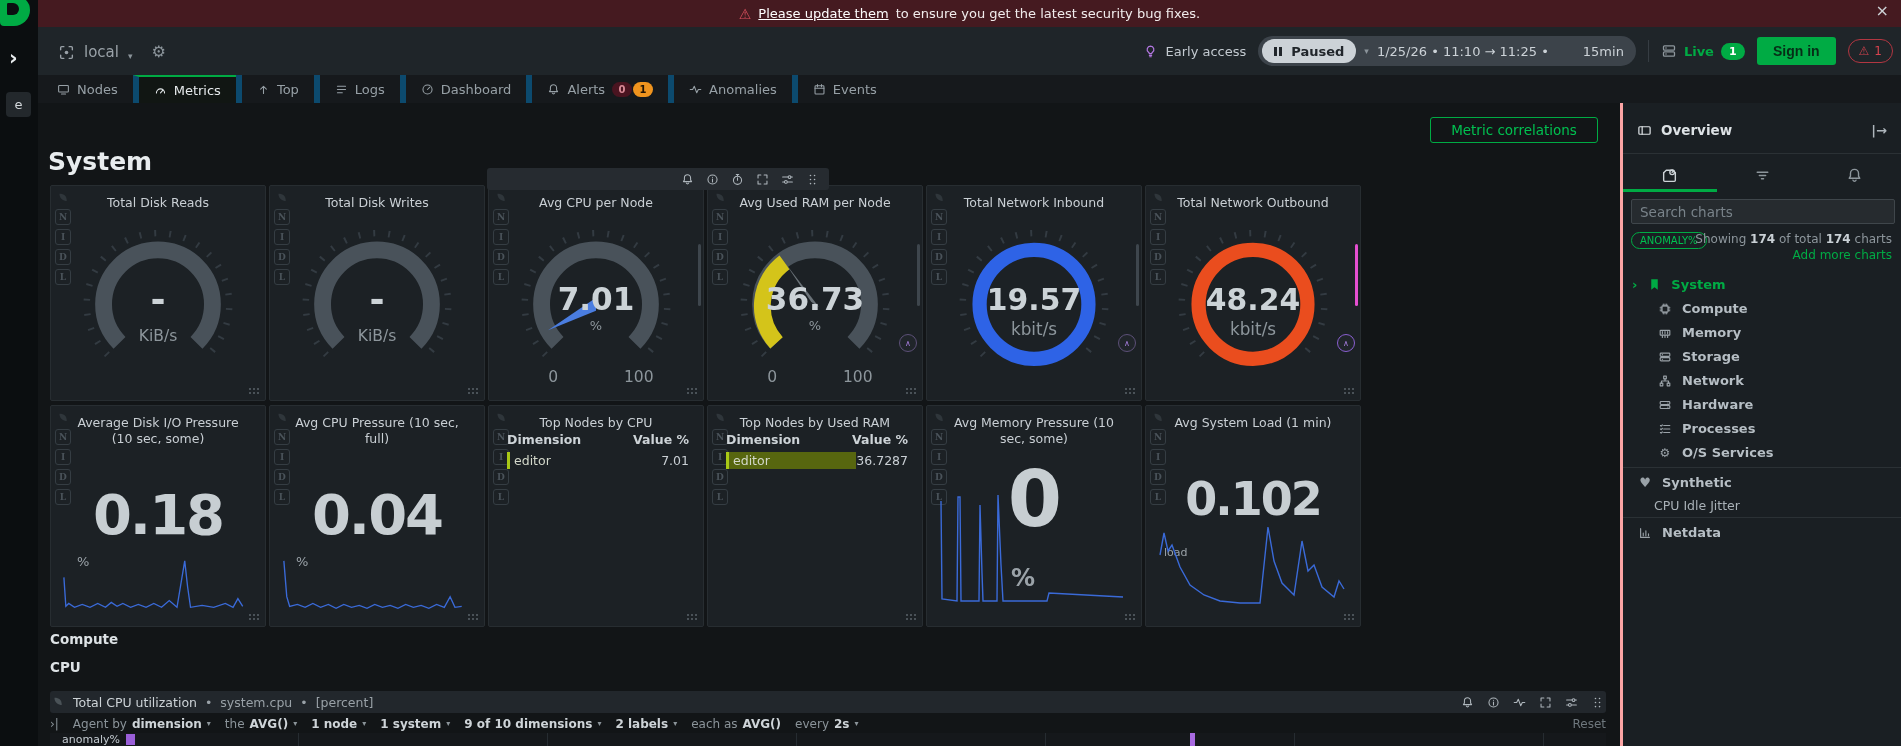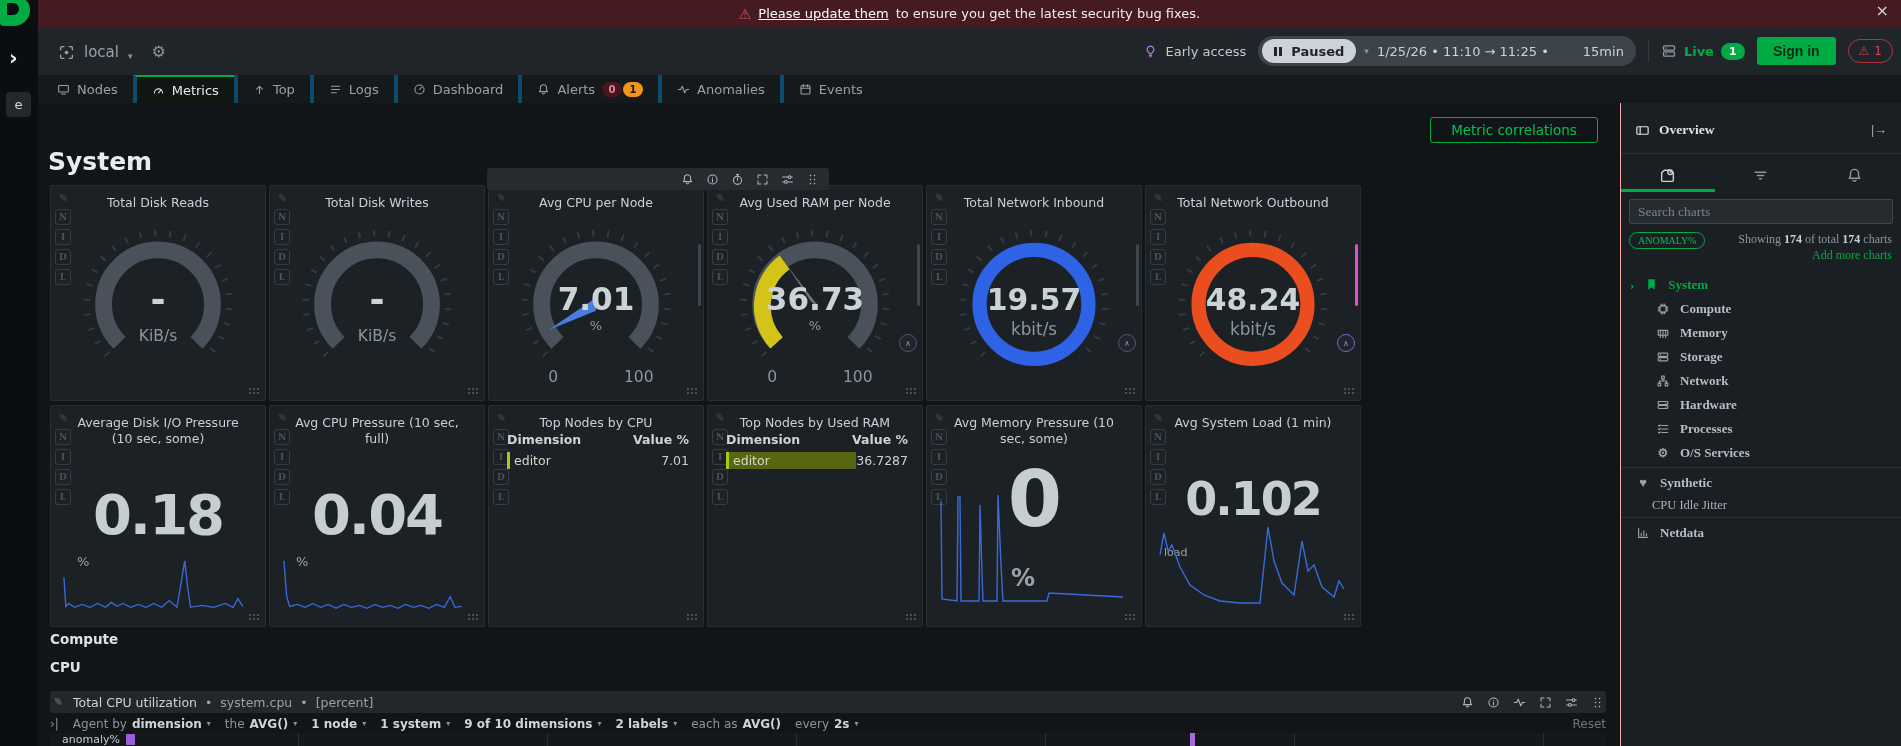--- a/index.html
+++ b/index.html
@@ -31,21 +31,21 @@
   .range{color:#ccd2d7;font-size:13px;}
   .win{color:#ccd2d7;font-size:13px;margin-left:26px;}
   .vdiv{width:1px;height:22px;background:#363d43;}
   .liveg{display:flex;align-items:center;gap:7px;}
   .live-lbl{color:#00ab44;font-weight:bold;font-size:13px;}
   .live-badge{background:#00ab44;color:#fff;border-radius:9px;min-width:24px;height:17px;display:flex;align-items:center;justify-content:center;font-size:11px;font-weight:bold;}
   .signin{background:#00ab44;color:#062d17;font-weight:bold;font-size:14px;border:none;border-radius:3px;height:28px;padding:0 16px;cursor:pointer;}
   .errpill{display:flex;align-items:center;gap:5px;border:1px solid #b23641;color:#d9434f;border-radius:12px;height:22px;padding:0 10px;font-size:12px;cursor:pointer;}
   
   .tabbar{left:38px;top:75px;width:1863px;height:28px;background:#16191c;display:flex;align-items:stretch;}
-  .tab{display:flex;align-items:center;gap:7px;padding:0 15px;color:#97a0a6;font-size:13px;border-left:4px solid #0c4a6e;cursor:pointer;white-space:nowrap;}
+  .tab{display:flex;align-items:center;gap:7px;padding:0 15px;color:#97a0a6;font-size:13px;border-left:6px solid #0c4a6e;cursor:pointer;white-space:nowrap;}
   .tab:first-child{border-left:none;margin-left:4px;}
   .tab.active{background:#111613;border-top:2px solid #00ab44;color:#e6eaec;}
   .tbadge{border-radius:8px;height:15px;min-width:20px;display:flex;align-items:center;justify-content:center;font-size:10px;font-weight:bold;}
   .b-crit{background:#4a1420;color:#d98a96;}
   .b-warn{background:#f0941e;color:#231403;margin-left:-6px;}
   
   .main{left:38px;top:103px;width:1582px;height:643px;background:#121517;}
   .mc-btn{position:absolute;left:1392px;top:14px;width:168px;height:26px;border:1px solid #00ab44;color:#00c050;background:transparent;border-radius:3px;font-size:13.5px;cursor:pointer;font-family:inherit;}
   .sec-title{position:absolute;left:10px;top:44px;font-size:25px;font-weight:bold;color:#e8ecee;}
   .card{position:absolute;width:214px;background:#1c2125;border:1px solid #272d31;border-radius:2px;}
@@ -87,21 +87,21 @@
   .ctl .val{color:#ced4d8;font-weight:bold;}
   .ctl .ca{font-size:8px;}
   .reset{margin-left:auto;color:#6e777d;cursor:pointer;}
   .anrow{position:absolute;left:12px;top:630px;width:1556px;height:13px;background:#15181b;
      background-image:repeating-linear-gradient(90deg,transparent 0 248px,#262c31 248px 249px);
      display:flex;align-items:center;font-size:11px;color:#c3cad0;}
   .anrow .lbl{margin-left:12px;}
   .anrow .sq{width:9px;height:11px;background:#9a5fd8;margin-left:6px;}
   .anrow .mark{position:absolute;left:1140px;top:0;width:5px;height:13px;background:#a86ae0;}
   
-  .sbar{left:1620px;top:103px;width:281px;height:643px;background:#1a1f23;border-left:1px solid #fca5a5;box-sizing:border-box;font-family:Liberation Serif, serif;}
+  .sbar{left:1620px;top:103px;width:281px;height:643px;background:#1a1f23;border-left:3px solid #fca5a5;box-sizing:border-box;}
   .sb-head{position:absolute;left:0;top:12px;width:100%;height:30px;display:flex;align-items:center;gap:9px;padding:0 14px;box-sizing:border-box;color:#dde2e5;font-weight:bold;font-size:13.5px;border-bottom:0;}
   .sb-collapse{margin-left:auto;color:#aeb6bc;font-size:13px;cursor:pointer;}
   .sb-div{position:absolute;left:0;width:100%;height:1px;background:#2b3135;}
   .sb-tabs{position:absolute;left:0;top:56px;width:100%;height:32px;display:flex;color:#8d969c;}
   .sb-tab{flex:1;display:flex;align-items:center;justify-content:center;cursor:pointer;}
   .sb-tab.on{color:#cdd3d7;}
   .sb-underline{position:absolute;left:0;top:86px;width:94px;height:3px;background:#00ab44;}
   .sb-search{position:absolute;left:8px;top:96px;width:264px;height:25px;background:#262b2f;border:1px solid #3f464b;border-radius:2px;color:#cfd5d9;font-size:13.5px;padding:0 8px;box-sizing:border-box;font-family:inherit;}
   .sb-search::placeholder{color:#79838a;}
   .anom-badge{position:absolute;left:8px;top:129px;border:1px solid #00ab44;color:#00c050;border-radius:10px;font-size:10px;padding:2px 8px;cursor:pointer;}

